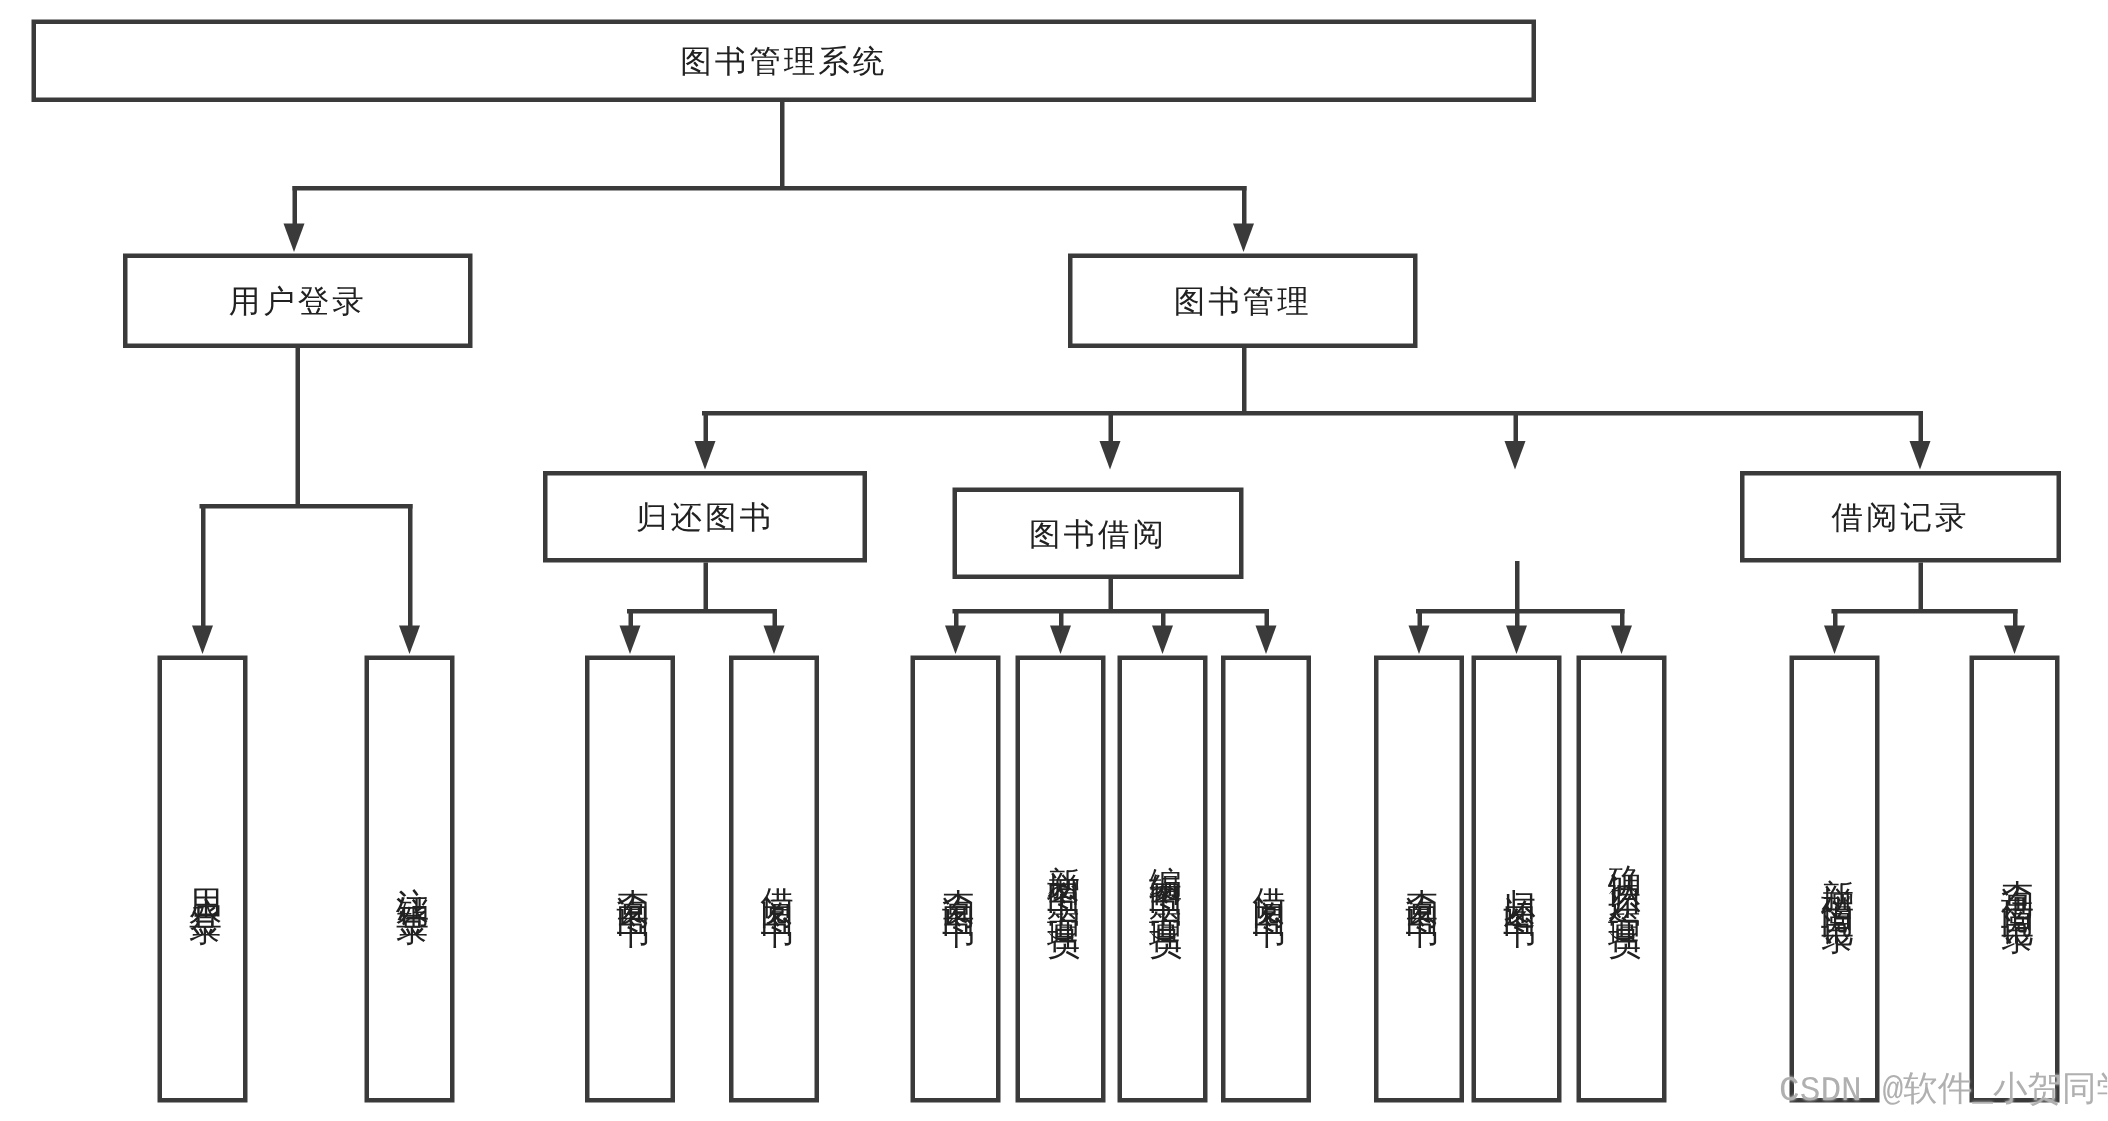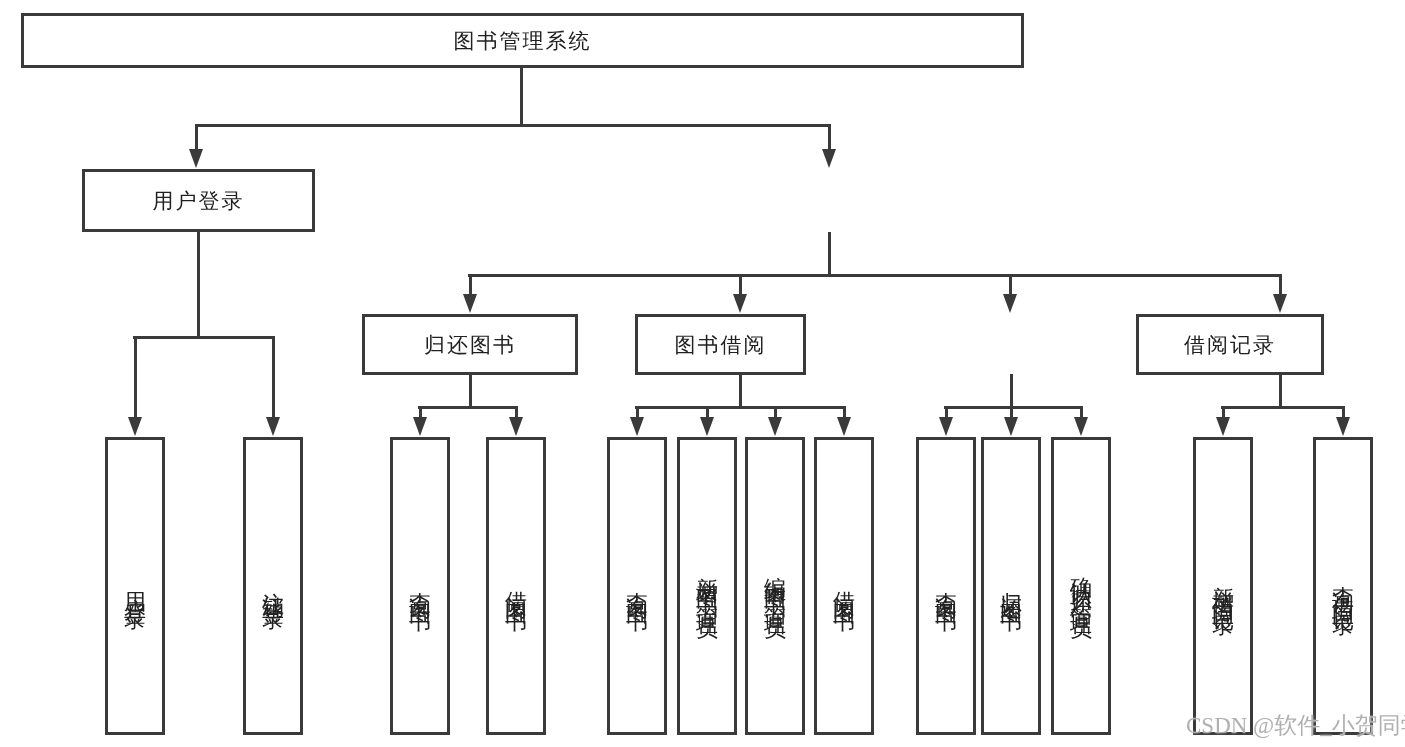--- a/index.html
+++ b/index.html
@@ -1,18 +1,18 @@
 <!DOCTYPE html>
 <html><head>
 <meta charset="utf-8">
 <style>
   html,body{margin:0;padding:0;background:#fff;}
   #canvas{
     position:relative;width:1405px;height:747px;background:#ffffff;overflow:hidden;
-    font-family:Liberation Serif, serif;color:#212121;
+    font-family:Liberation Mono, monospace;color:#212121;
   }
   .box{
     position:absolute;box-sizing:border-box;background:#ffffff;
     border:3px solid #3a3a3a;display:flex;align-items:center;justify-content:center;
     z-index:2;
   }
   .hlabel{font-size:21px;letter-spacing:2px;font-weight:500;white-space:nowrap;}
   .vbox .vlabel{
     writing-mode:vertical-rl;text-orientation:mixed;
     font-size:22px;letter-spacing:6px;line-height:1;font-weight:500;
@@ -42,20 +42,23 @@
   <div class="vline" style="left:520px;top:68px;height:58px"></div>
   <div class="hline" style="left:195px;top:124px;width:636px"></div>
   <div class="vline" style="left:195px;top:124px;height:28px"></div>
   <div class="arrow" style="left:189px;top:149px"></div>
   <div class="vline" style="left:828px;top:124px;height:28px"></div>
   <div class="arrow" style="left:822px;top:149px"></div>
 
   <div class="box" style="left:82px;top:169px;width:233px;height:63px">
     <span class="hlabel">用户登录</span>
   </div>
+  <div class="box" style="left:712px;top:169px;width:233px;height:63px">
+    <span class="hlabel">图书管理</span>
+  </div>
 
   <div class="vline" style="left:197px;top:232px;height:106px"></div>
   <div class="hline" style="left:133px;top:336px;width:142px"></div>
   <div class="vline" style="left:134px;top:336px;height:84px"></div>
   <div class="arrow" style="left:128px;top:417px"></div>
   <div class="vline" style="left:272px;top:336px;height:84px"></div>
   <div class="arrow" style="left:266px;top:417px"></div>
 
   <div class="vline" style="left:828px;top:232px;height:44px"></div>
   <div class="hline" style="left:468px;top:274px;width:814px"></div>
@@ -64,24 +67,24 @@
   <div class="vline" style="left:739px;top:274px;height:22px"></div>
   <div class="arrow" style="left:733px;top:294px"></div>
   <div class="vline" style="left:1009px;top:274px;height:22px"></div>
   <div class="arrow" style="left:1003px;top:294px"></div>
   <div class="vline" style="left:1279px;top:274px;height:22px"></div>
   <div class="arrow" style="left:1273px;top:294px"></div>
 
   <div class="box" style="left:362px;top:314px;width:216px;height:61px">
     <span class="hlabel">归还图书</span>
   </div>
-  <div class="box" style="left:635px;top:314px;width:171px;height:61px">
+  <div class="box" style="left:635px;top:325px;width:194px;height:61px">
     <span class="hlabel">图书借阅</span>
   </div>
-  <div class="box" style="left:1136px;top:314px;width:188px;height:61px">
+  <div class="box" style="left:1160px;top:314px;width:214px;height:61px">
     <span class="hlabel">借阅记录</span>
   </div>
 
   <div class="vline" style="left:469px;top:374px;height:34px"></div>
   <div class="hline" style="left:418px;top:406px;width:100px"></div>
   <div class="vline" style="left:419px;top:406px;height:14px"></div>
   <div class="arrow" style="left:413px;top:417px"></div>
   <div class="vline" style="left:515px;top:406px;height:14px"></div>
   <div class="arrow" style="left:509px;top:417px"></div>
 

